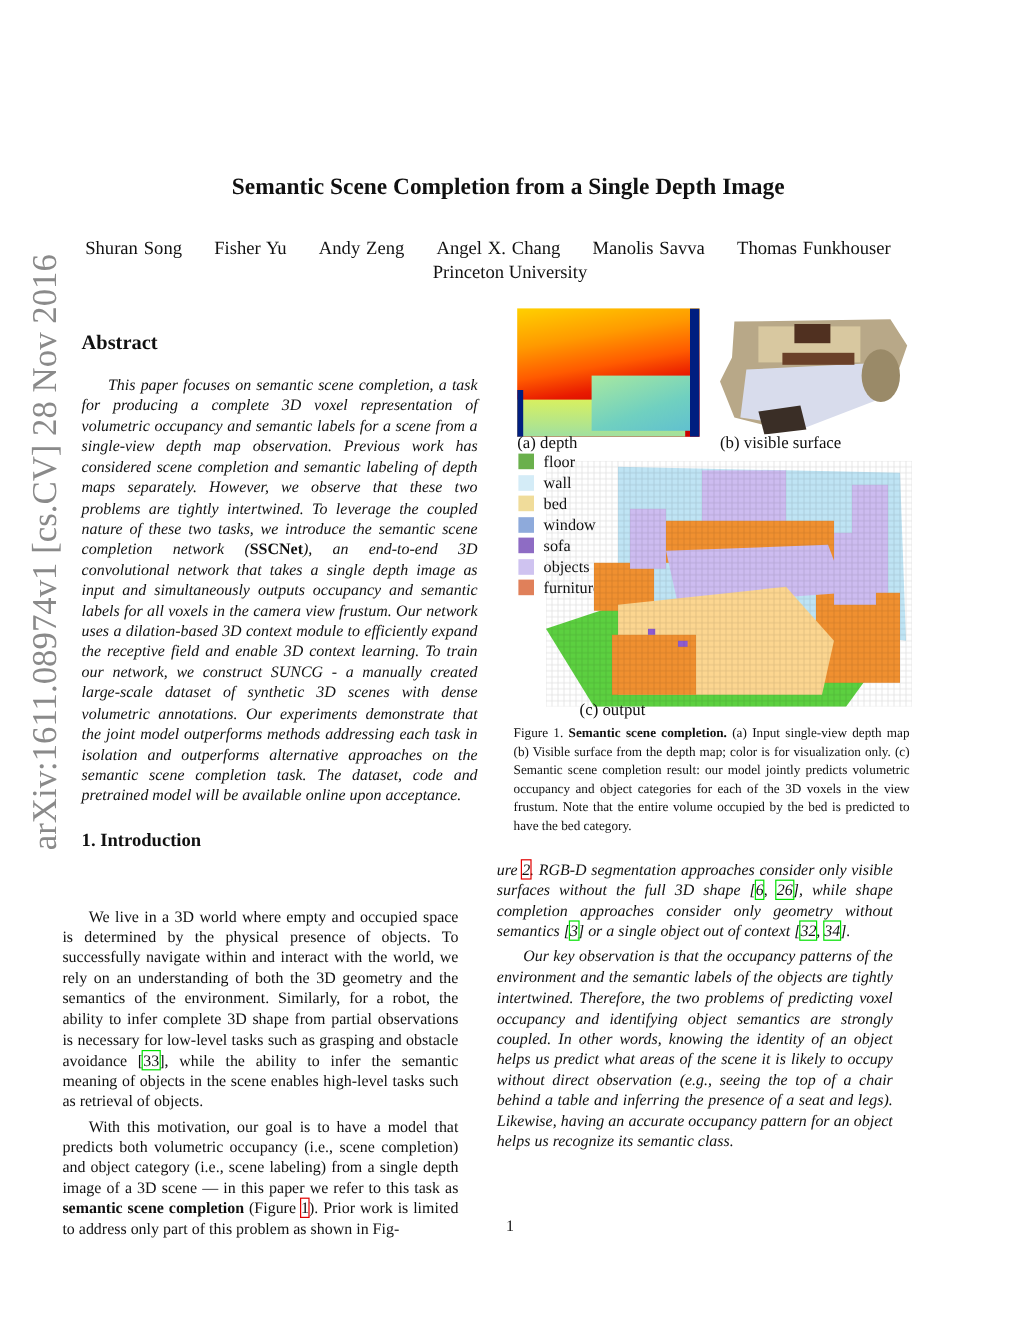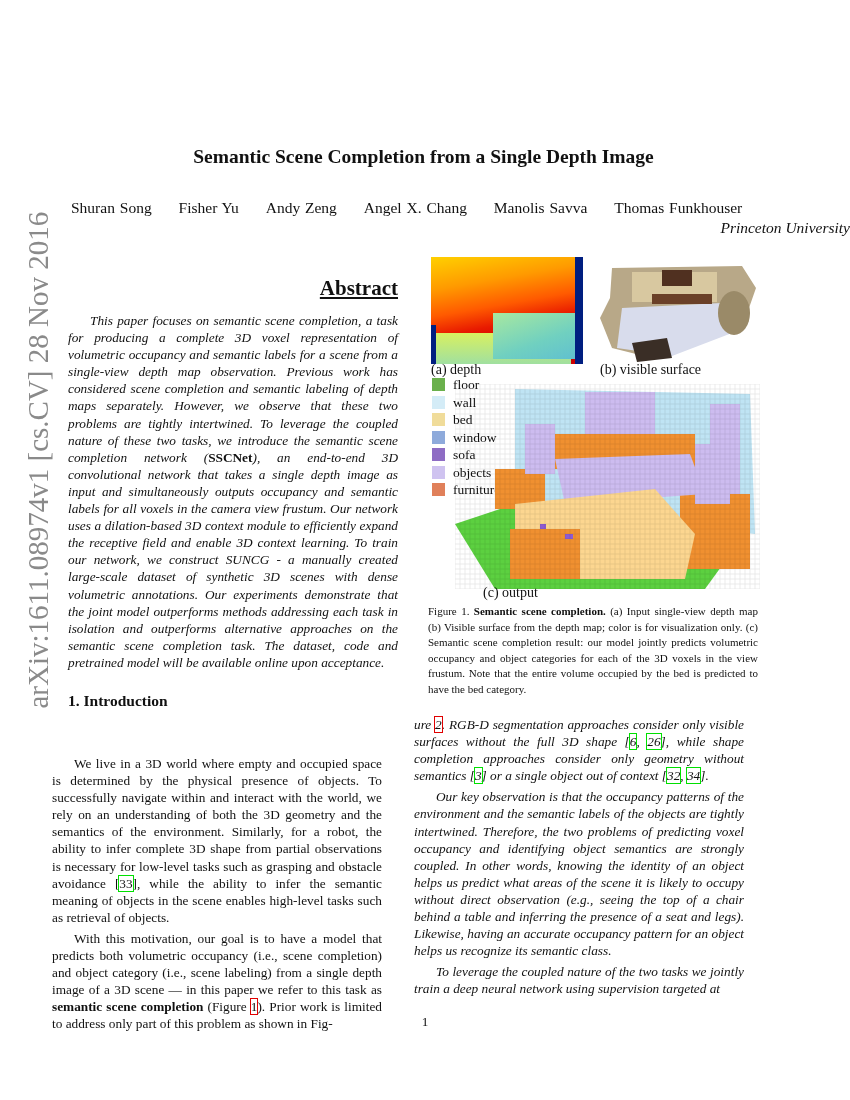--- a/index.html
+++ b/index.html
@@ -2,25 +2,25 @@
 <html><head>
 <meta charset="utf-8">
 <style>
   html, body { margin:0; padding:0; background:#fff; }
   body { width:850px; height:1100px; position:relative; overflow:hidden;
          font-family:"Liberation Serif", "DejaVu Serif", serif; color:#111; }
   .abs { position:absolute; }
   #title { top:146px; left:0; width:847px; text-align:center; font-size:19.5px; font-weight:bold; }
   #authors { top:199px; left:60px; width:730px; font-size:15.5px; word-spacing:1px; }
   #authors span { margin:0 11px; }
-  #affil { top:219px; left:0; width:850px; text-align:right; font-size:15.5px;font-style:italic; }
+  #affil { top:219px; left:0; width:850px; text-align:center; font-size:15.5px; }
   #arxiv { left:-182px; top:472px; width:440px; text-align:center; transform:rotate(-90deg);
            font-size:29px; color:#8a8a8a; white-space:nowrap; }
   .col { font-size:13.3px; line-height:17.1px; text-align:justify; }
-  #abs-head { top:276px; left:68px; width:330px; text-align:right; font-size:21px; font-weight:bold;text-decoration:underline; }
+  #abs-head { top:276px; left:68px; width:330px; text-align:left; font-size:17px; font-weight:bold; }
   #abstract { top:312px; left:68px; width:330px; font-style:italic; }
   #abstract p { margin:0; text-indent:22px; }
   #intro-head { top:692px; left:68px; font-size:15.5px; font-weight:bold; }
   #intro { top:719px; left:52px; width:330px;margin-top:36px; }
   #intro p, #right p { margin:0 0 4px 0; text-indent:22px; }
   #right { top:716px; left:414px; width:330px;font-style:italic; }
   #right p.cont { text-indent:0; }
   .cite-g { outline:1.2px solid #00e000; outline-offset:0; }
   .cite-r { outline:1.2px solid #e00000; outline-offset:0; }
   #fig-caption { top:604px; left:428px; width:330px; font-size:11px; line-height:15.6px; text-align:justify; }
@@ -68,21 +68,20 @@
 
 <div id="intro-head" class="abs">1. Introduction</div>
 <div id="intro" class="abs col">
   <p><span>We live in a 3D world where empty and occupied space is determined by the physical presence of objects. To successfully navigate within and interact with the world, we rely on an understanding of both the 3D geometry and the semantics of the environment.  Similarly, for a robot, the ability to infer complete 3D shape from partial observations is necessary for low-level tasks such as grasping and obstacle avoidance [</span><a class="cite-g">33</a><span>], while the ability to infer the semantic meaning of objects in the scene enables high-level tasks such as retrieval of objects.</span></p>
   <p><span>With this motivation, our goal is to have a model that predicts both volumetric occupancy (i.e., scene completion) and object category (i.e., scene labeling) from a single depth image of a 3D scene — in this paper we refer to this task as </span><b>semantic scene completion</b><span> (Figure </span><a class="cite-r">1</a><span>).  Prior work is limited to address only part of this problem as shown in Fig-</span></p>
 </div>
 
 <div id="right" class="abs col">
   <p class="cont"><span>ure </span><a class="cite-r">2</a><span>.  RGB-D segmentation approaches consider only visible surfaces without the full 3D shape [</span><a class="cite-g">6</a><span>, </span><a class="cite-g">26</a><span>], while shape completion approaches consider only geometry without semantics [</span><a class="cite-g">3</a><span>] or a single object out of context [</span><a class="cite-g">32</a><span>, </span><a class="cite-g">34</a><span>].</span></p>
   <p>Our key observation is that the occupancy patterns of the environment and the semantic labels of the objects are tightly intertwined. Therefore, the two problems of predicting voxel occupancy and identifying object semantics are strongly coupled.  In other words, knowing the identity of an object helps us predict what areas of the scene it is likely to occupy without direct observation (e.g., seeing the top of a chair behind a table and inferring the presence of a seat and legs).  Likewise, having an accurate occupancy pattern for an object helps us recognize its semantic class.</p>
-  <p>To leverage the coupled nature of the two tasks we jointly train a deep neural network using supervision targeted at</p>
 </div>
 
 <div id="fig-depth" class="abs">
   <div class="floor"></div>
   <div class="bed"></div>
   <div class="edge"></div>
   <div class="edge2"></div>
 </div>
 <svg id="fig-surface" class="abs" viewBox="0 0 166 104">
   <polygon points="20,10 150,8 164,30 150,70 120,80 60,100 20,90 8,60 18,40" fill="#b8a888"></polygon>

